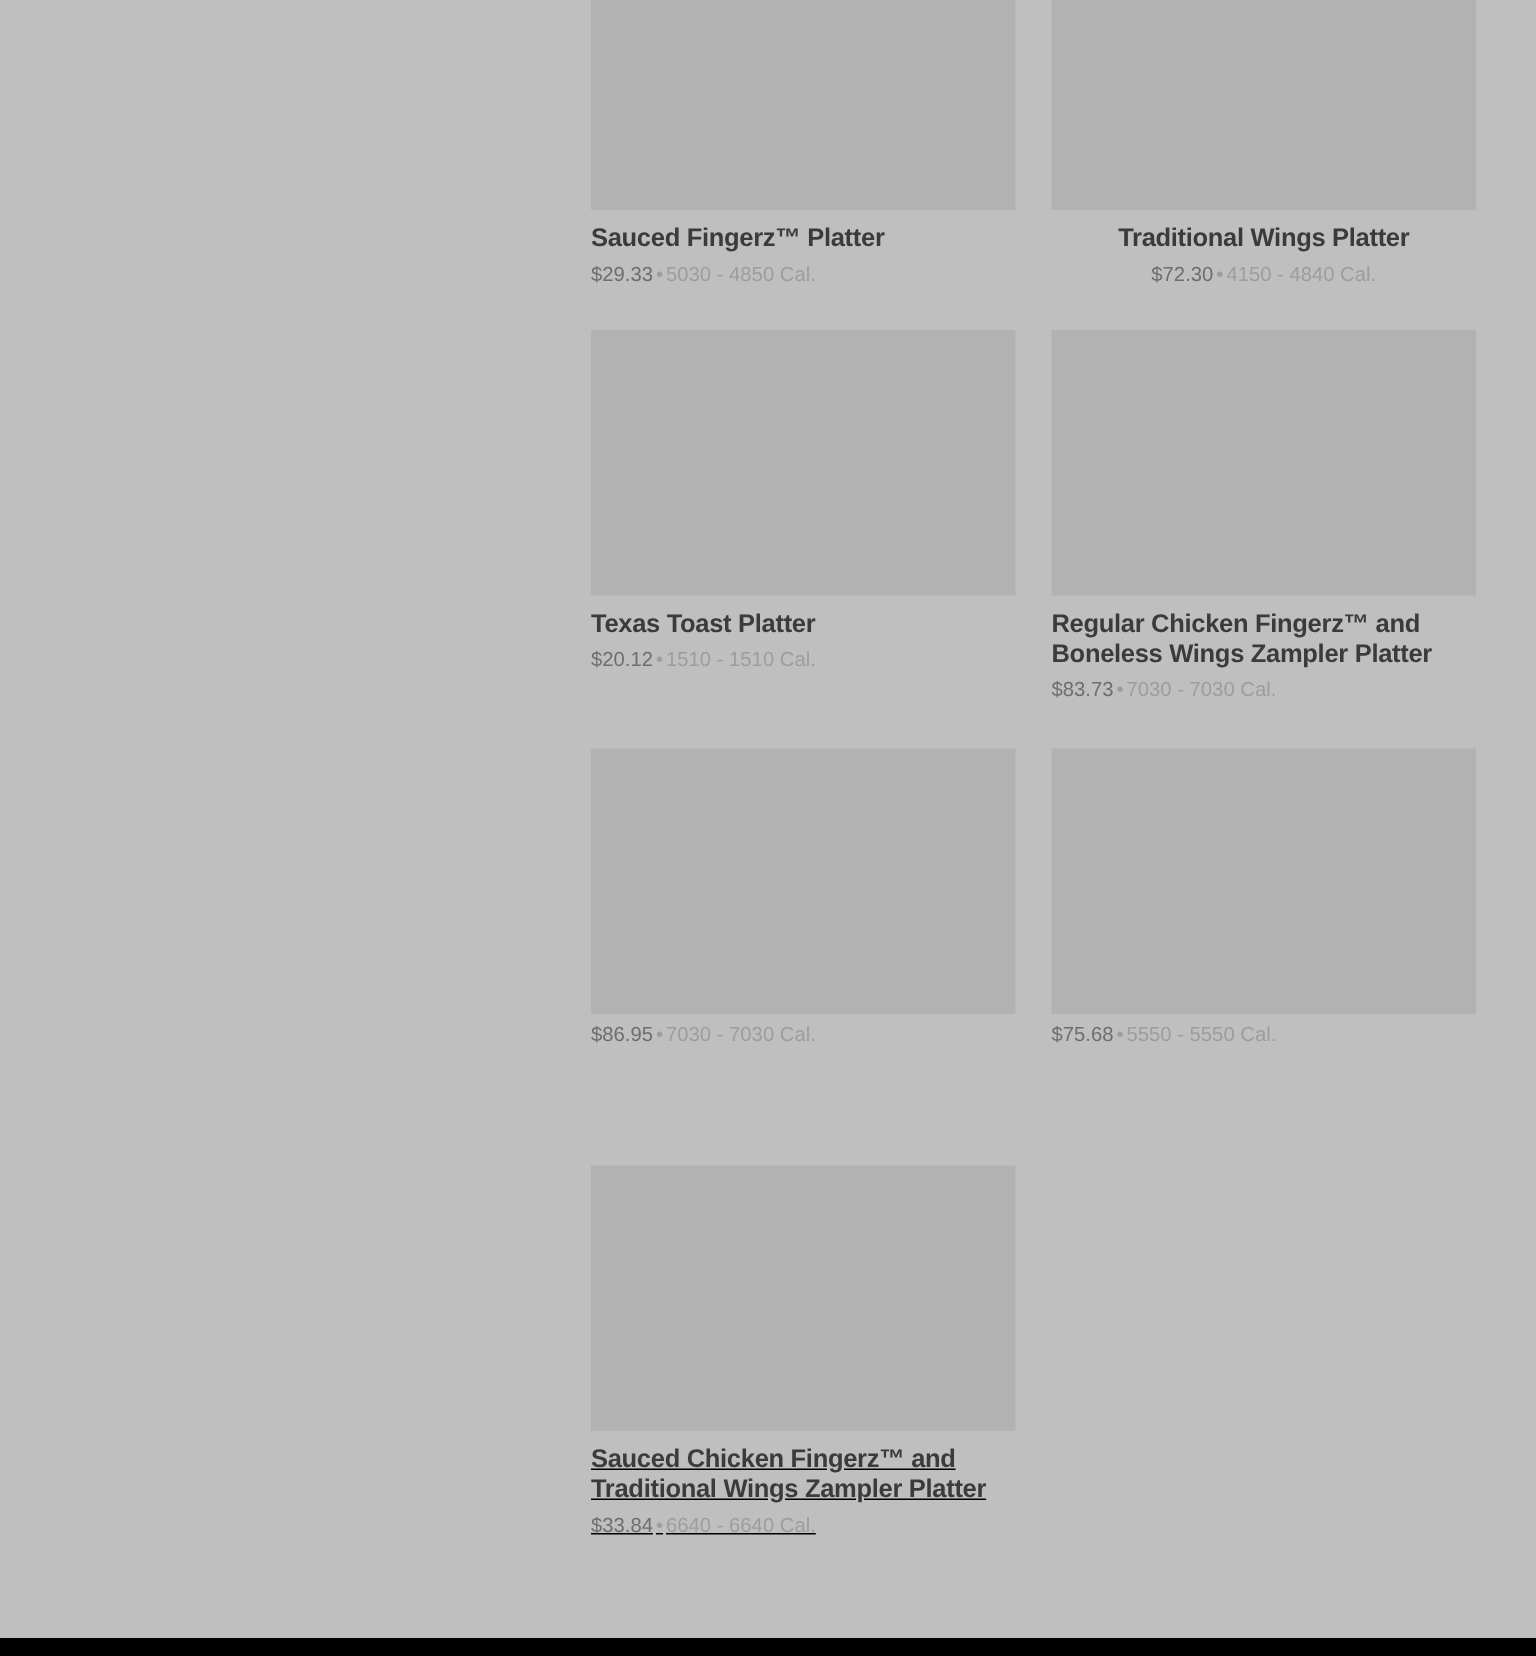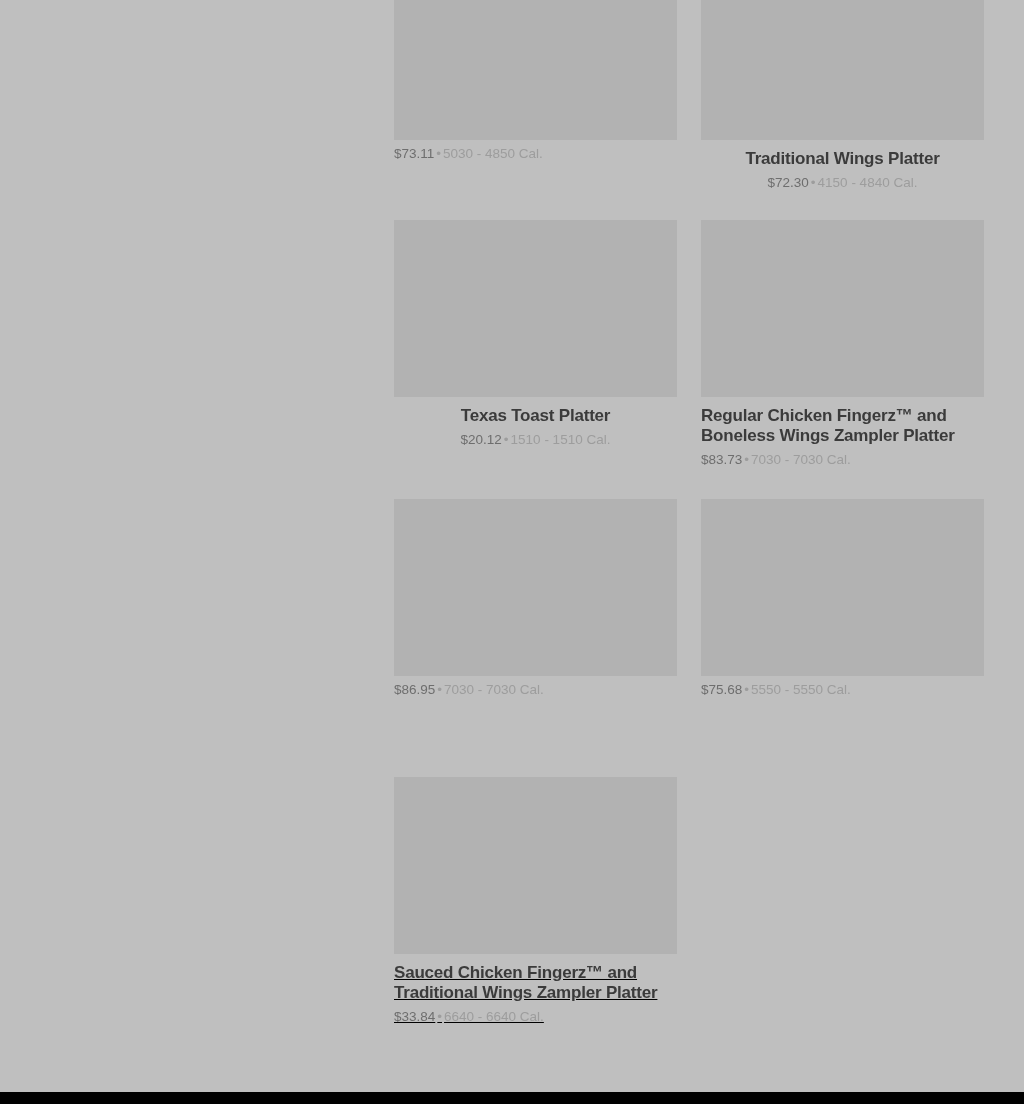--- a/index.html
+++ b/index.html
@@ -48,42 +48,43 @@
   }
   .card .meta .price {
     color: #6e6e6e;
   }
   .card .meta .bullet {
     margin: 0 2px;
   }
   
   .r1c1 { left: 394px; top: 0; }
   .r1c2 { left: 701px; top: 0; text-align: center; }
-  .r2c1 { left: 394px; top: 220px; text-align: center; }
+  .r2c1 { left: 394px; top: 220px; }
   .r2c2 { left: 701px; top: 220px; }
   .r3c1 { left: 394px; top: 499px; }
   .r3c2 { left: 701px; top: 499px; }
   .r4c1 { left: 394px; top: 777px; text-decoration: underline; }
   .footer-bar {
     position: absolute;
     left: 0;
     bottom: 0;
     width: 100%;
     height: 12px;
     background: #000000;
   }
 </style>
 </head>
 <body>
 
 <main class="menu-grid">
 
   <article class="card r1c1">
     <div class="img partial"></div>
-    <p class="meta"><span class="price">$73.11</span><span class="bullet">•</span><span class="cal">5030 - 4850 Cal.</span></p>
+    <h3 class="title">Sauced Fingerz™ Platter</h3>
+    <p class="meta"><span class="price">$29.33</span><span class="bullet">•</span><span class="cal">5030 - 4850 Cal.</span></p>
   </article>
 
   <article class="card r1c2">
     <div class="img partial"></div>
     <h3 class="title">Traditional Wings Platter</h3>
     <p class="meta"><span class="price">$72.30</span><span class="bullet">•</span><span class="cal">4150 - 4840 Cal.</span></p>
   </article>
 
   <article class="card r2c1">
     <div class="img"></div>

